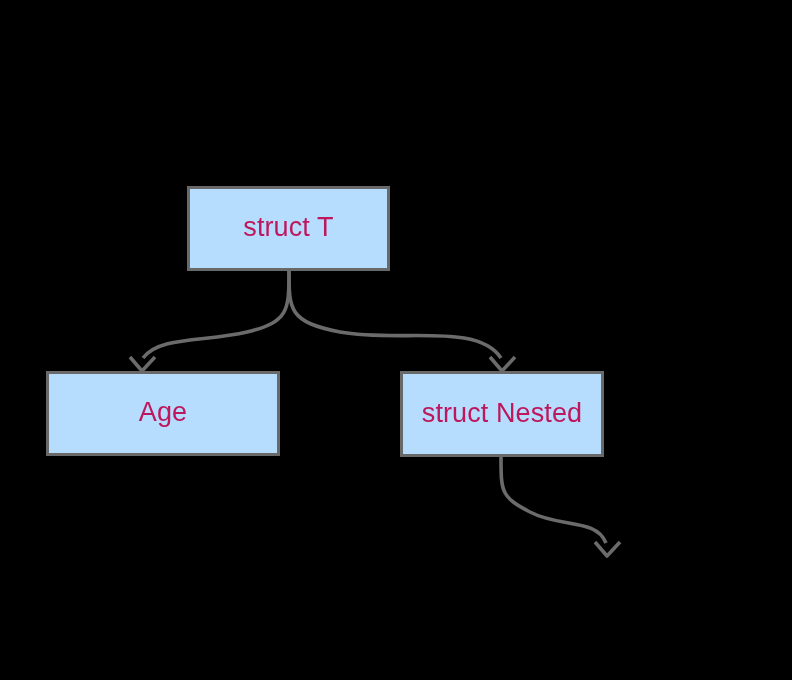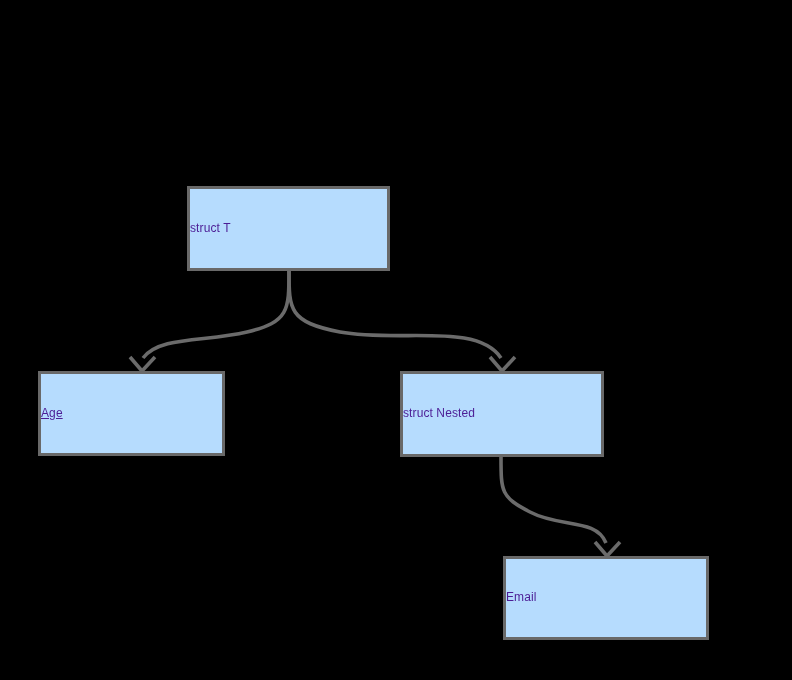--- a/index.html
+++ b/index.html
@@ -28,22 +28,23 @@
     height: 680px;
     pointer-events: none;
   }
   .node {
     position: absolute;
     box-sizing: border-box;
     background: #b6dcfe;
     border: 3px solid #696969;
     display: flex;
     align-items: center;
-    color: #4c1d95;
-    font-size: 12px;
+    justify-content: center;
+    color: #be185d;
+    font-size: 27px;
     font-weight: 400;
     line-height: 1;
     letter-spacing: 0.1px;
     white-space: nowrap;
     font-family: "Liberation Sans", "DejaVu Sans", sans-serif;
   }
   .node-label {
     display: block;
     transform: translateY(-1px);
   }
@@ -63,25 +64,22 @@
 
       <path d="M 501,457 C 501,492 501,497 530,512 C 560,528 596,518 606,543"></path>
       <path d="M 595,542 L 607,556 L 620,542" stroke-linecap="butt"></path>
     </g>
   </svg>
 
   <div class="node" style="left:187px; top:186px; width:203px; height:85px;">
     <span class="node-label">struct T</span>
   </div>
 
-  <div class="node" style="left:38px; top:371px; width:187px; height:85px;text-decoration:underline;">
+  <div class="node" style="left:46px; top:371px; width:234px; height:85px;">
     <span class="node-label">Age</span>
   </div>
 
   <div class="node" style="left:400px; top:371px; width:204px; height:86px;">
     <span class="node-label">struct Nested</span>
   </div>
 
-  <div class="node" style="left:503px; top:556px; width:206px; height:84px;">
-    <span class="node-label">Email</span>
-  </div>
 
 </div>
 
 </body></html>

